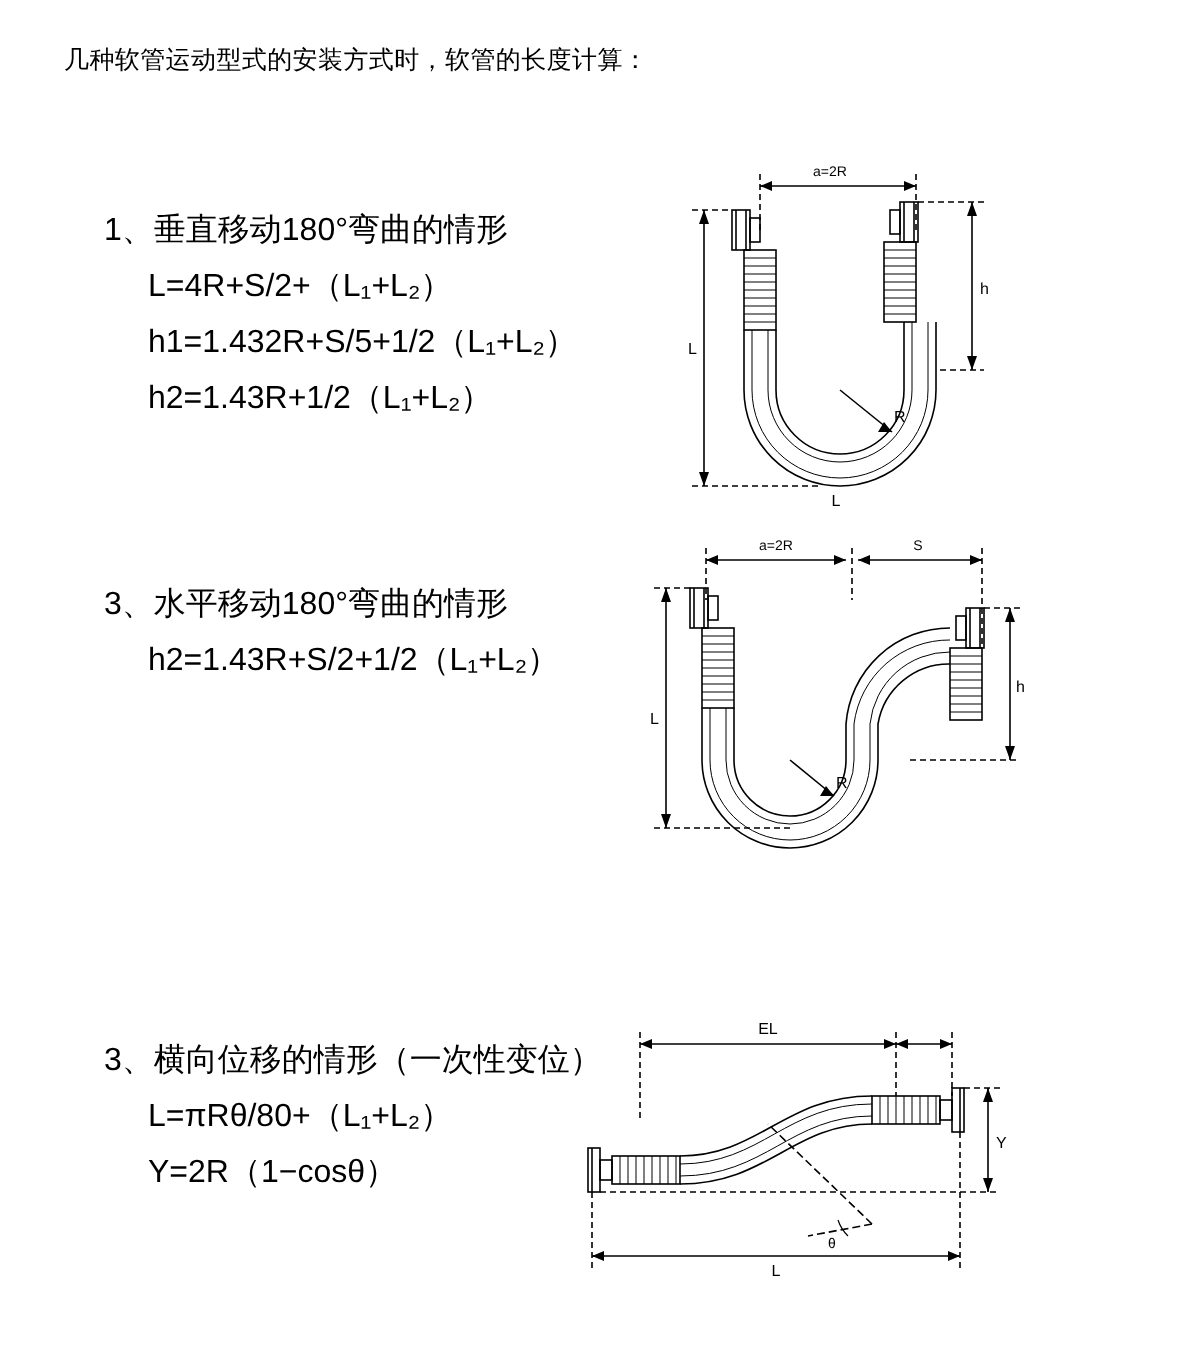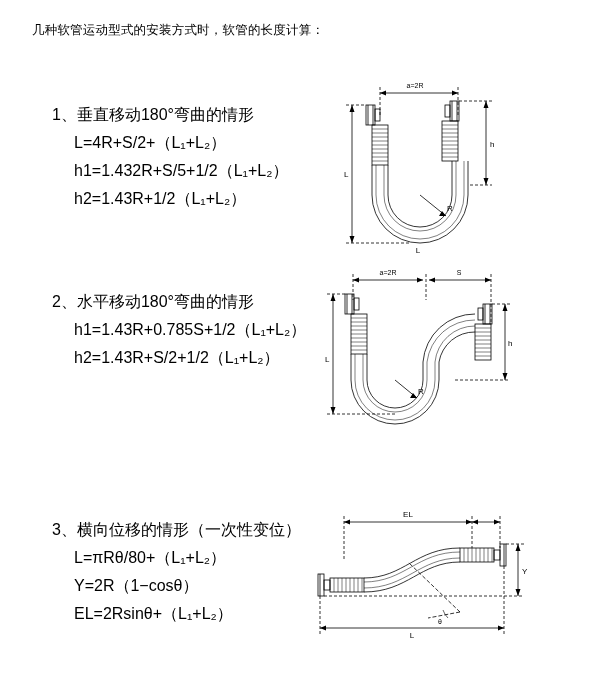--- a/index.html
+++ b/index.html
@@ -54,21 +54,21 @@
     font-size: 16px;
     white-space: nowrap;
     margin: 0 0 7px 22px;
   }
   .fig {
     position: absolute;
     top: -30px;
   }
   .fig1 { left: 310px; }
   .fig2 { left: 305px; }
-  .fig3 { left: 304px; top: -20px; text-align: right; }
+  .fig3 { left: 280px; top: -20px; text-align: right; }
 
   svg text {
     font-family: "Liberation Sans", sans-serif;
     fill: #000;
   }
 </style>
 </head>
 <body>
 
 <div class="page">
@@ -153,22 +153,21 @@
         <text x="137" y="136" font-size="8">R</text>
         <text x="180" y="72" font-size="8">h</text>
         <text x="34" y="102" font-size="8">L</text>
         <text x="108" y="178" font-size="8" text-anchor="middle">L</text>
       </svg>
     </div>
   </div>
 
   <div class="section sec2">
     <div class="text-col">
-      <div class="sec-title">2、水平移动180°弯曲的情形</div>
-      <div class="formula">h1=1.43R+0.785S+1/2（L₁+L₂）</div>
+      <div class="sec-title">3、水平移动180°弯曲的情形</div>
       <div class="formula">h2=1.43R+S/2+1/2（L₁+L₂）</div>
     </div>
 
     <div class="fig fig2">
       <svg width="210" height="180" viewBox="0 0 210 180">
         <g stroke="#000" fill="none" stroke-width="0.8">
 
           <line x1="48" y1="18" x2="118" y2="18"></line>
           <path d="M48 18 l6 -2.5 v5 z" fill="#000" stroke="none"></path>
           <path d="M118 18 l-6 -2.5 v5 z" fill="#000" stroke="none"></path>
@@ -239,21 +238,20 @@
         <text x="203" y="84" font-size="8">h</text>
       </svg>
     </div>
   </div>
 
   <div class="section sec3">
     <div class="text-col">
       <div class="sec-title">3、横向位移的情形（一次性变位）</div>
       <div class="formula">L=πRθ/80+（L₁+L₂）</div>
       <div class="formula">Y=2R（1−cosθ）</div>
-      <div class="formula">EL=2Rsinθ+（L₁+L₂）</div>
     </div>
 
     <div class="fig fig3">
       <svg width="230" height="140" viewBox="0 0 230 140">
         <g stroke="#000" fill="none" stroke-width="0.8">
 
           <line x1="40" y1="22" x2="168" y2="22"></line>
           <path d="M40 22 l6 -2.5 v5 z" fill="#000" stroke="none"></path>
           <path d="M168 22 l-6 -2.5 v5 z" fill="#000" stroke="none"></path>
           <line x1="40" y1="16" x2="40" y2="60" stroke-dasharray="3,2"></line>

